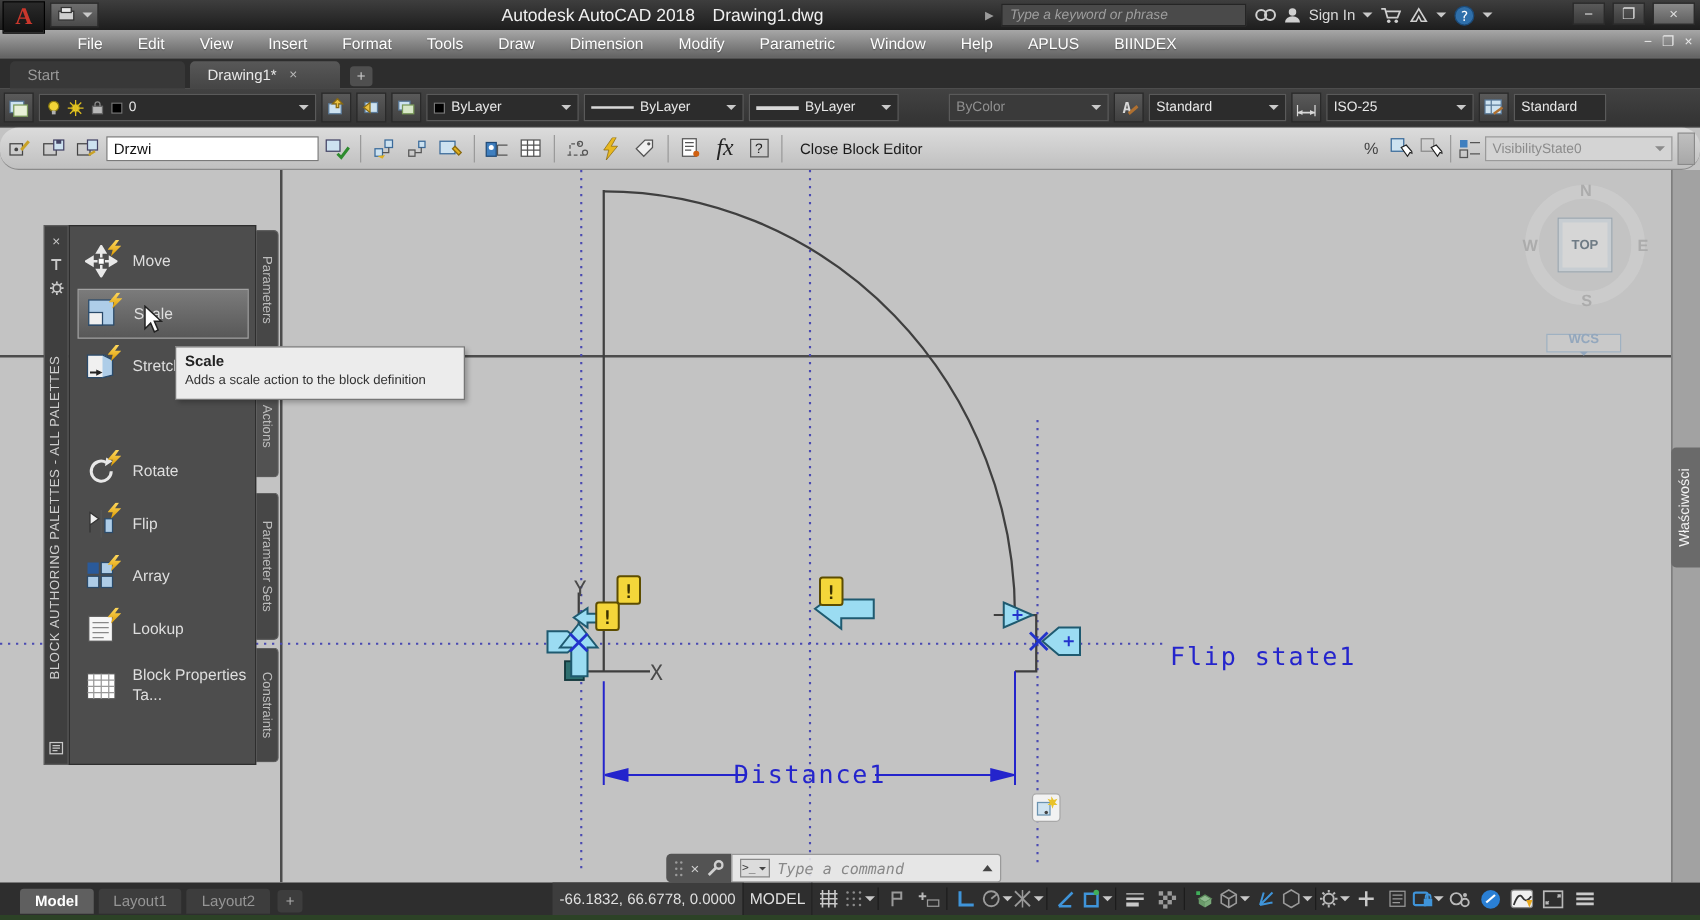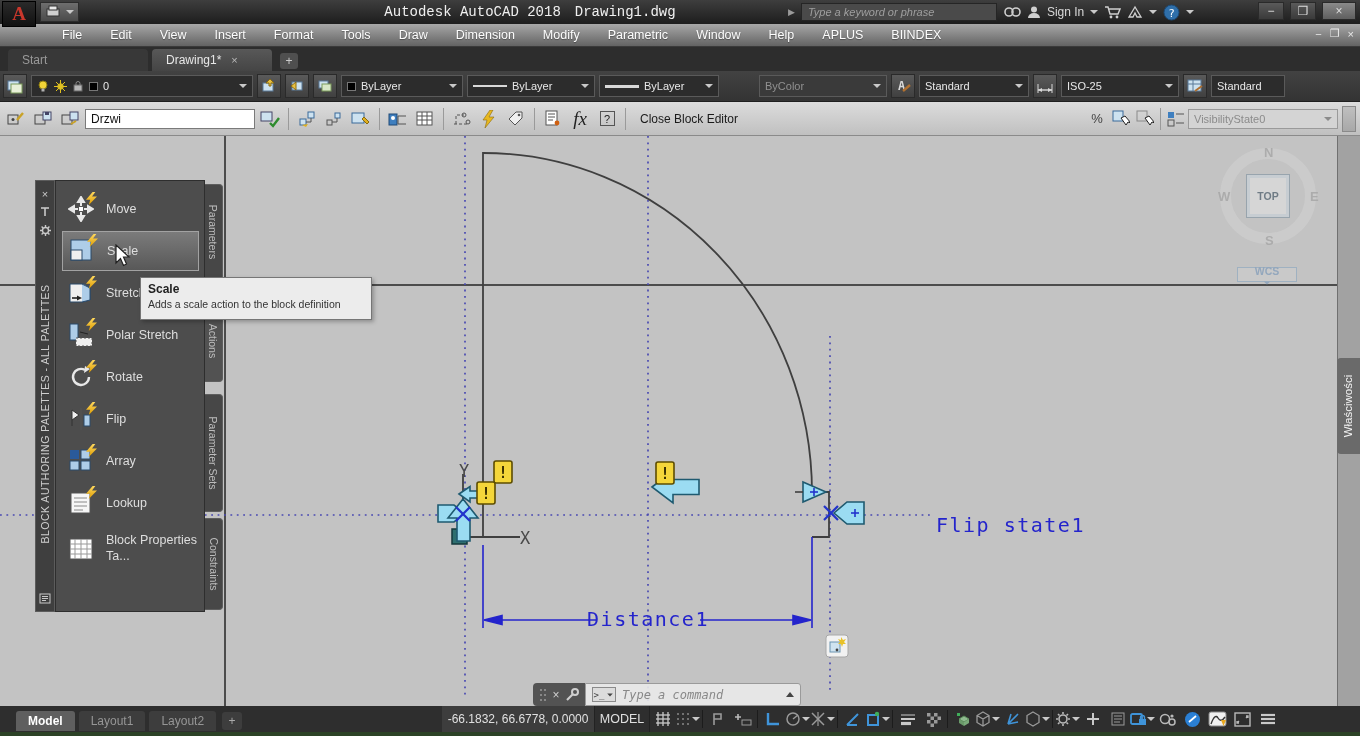--- a/index.html
+++ b/index.html
@@ -8,21 +8,21 @@
   .abs { position:absolute; }
   .flex { display:flex; align-items:center; }
   .caret { width:0; height:0; border-left:4px solid transparent; border-right:4px solid transparent; border-top:4.5px solid #c9c9c9; display:inline-block; }
   .caret.dark { border-top-color:#444; }
 
   
   #titlebar { left:0; top:0; width:1360px; height:24px; background:linear-gradient(#3e3e3e,#1d1d1d); color:#e8e8e8; }
   #app-logo { left:2px; top:1px; width:34px; height:26px; background:linear-gradient(#2a2a2a,#111); border:1px solid #000; display:flex; align-items:center; justify-content:center; z-index:6; }
   #app-logo span { color:#c9372c; font-size:19px; font-weight:bold; font-family:"Liberation Serif",serif; }
   #qat { left:40px; top:2px; height:20px; background:linear-gradient(#6e6e6e,#4a4a4a); border:1px solid #2c2c2c; padding:0 4px; gap:5px; }
-  #win-title { left:300px; top:0; width:460px; height:24px; justify-content:center; gap:14px; font-size:14px; color:#f0f0f0;font-family:Liberation Mono, monospace; }
+  #win-title { left:300px; top:0; width:460px; height:24px; justify-content:center; gap:14px; font-size:14px; color:#f0f0f0; }
   #infocenter { left:788px; top:2px; height:20px; gap:6px; }
   #ic-search { width:196px; height:18px; background:#4a4a4a; border:1px solid #252525; color:#ddd; font-style:italic; font-size:11px; padding:0 6px; }
   #ic-search::placeholder { color:#9f9f9f; }
   .tb-btn { color:#d8d8d8; font-size:12px; display:flex; align-items:center; gap:4px; }
   #win-buttons { right:4px; top:2px; gap:6px; }
   .winbtn { width:26px; height:18px; display:flex; align-items:center; justify-content:center; color:#ddd; font-size:12px; background:linear-gradient(#5a5a5a,#3a3a3a); border:1px solid #2a2a2a; }
   .winbtn.close { width:34px; background:linear-gradient(#8a8a8a,#5f5f5f); }
 
   
   #menubar { left:0; top:24px; width:1360px; height:23px; background:linear-gradient(#a7a7a7,#636363); border-bottom:1px solid #3a3a3a; padding-left:48px; gap:0; }
@@ -40,21 +40,21 @@
   
   #toolbar1 { left:0; top:71px; width:1360px; height:31px; background:linear-gradient(#424242,#333); border-bottom:1px solid #1f1f1f; gap:4px; padding:0 3px; }
   .t1-btn { width:24px; height:24px; background:linear-gradient(#5a5a5a,#404040); border:1px solid #2a2a2a; display:flex; align-items:center; justify-content:center; }
   .cmb { background:#2c2c2c; border:1px solid #5a5a5a; color:#e8e8e8; font-size:11px; display:flex; align-items:center; gap:5px; padding:0 5px; height:22px; }
   .cmb .caret { margin-left:auto; }
   .cmb.disabled { color:#909090; background:#3a3a3a; }
   .swatch { width:9px; height:9px; background:#000; border:1px solid #777; display:inline-block; }
   .ltline { width:34px; height:0; border-top:2px solid #d8d8d8; display:inline-block; }
 
   
-  #toolbar2 { left:0; top:102px; width:1360px; height:34px; background:linear-gradient(#dcdcdc,#c0c0c0); border-bottom:1px solid #8a8a8a; gap:3px; padding:0 4px; color:#222; }
+  #toolbar2 { left:0; top:102px; width:1360px; height:34px; background:linear-gradient(#dcdcdc,#c0c0c0); border-bottom:1px solid #8a8a8a; gap:3px; padding:0 4px; color:#222;border-radius:15px; }
   .t2-btn { width:24px; height:24px; display:flex; align-items:center; justify-content:center; border:1px solid transparent; }
   .t2-sep { width:1px; height:22px; background:#9a9a9a; margin:0 3px; }
   #blockname-input { width:170px; height:20px; background:#fff; border:1px solid #7a7a7a; font-size:12px; padding:0 5px; color:#111; }
   #close-block-editor { font-size:12px; color:#1a1a1a; padding:0 8px; height:24px; display:flex; align-items:center; }
   #visibility-combo { width:150px; height:20px; background:#d4d4d4; border:1px solid #9a9a9a; color:#8b8b8b; font-size:11px; display:flex; align-items:center; padding:0 5px; gap:4px; }
   #visibility-combo .caret { margin-left:auto; border-top-color:#8b8b8b; }
 
   
   #workarea { left:0; top:136px; width:1360px; height:570px; background:#c3c3c3; overflow:hidden; }
   #canvas { left:0; top:0; width:1337px; height:570px; }
@@ -601,31 +601,20 @@
           <svg width="26" height="26">
               <path d="M2 4 h14 l6 4 v12 l-8 2 H2 Z" fill="#f0f0f0" stroke="#2a4a6a"></path>
               <path d="M14 4 l8 4 v12 l-8 2" fill="#aecde8" stroke="#2a4a6a"></path>
               <line x1="4" y1="18" x2="12" y2="18" stroke="#222" stroke-width="1.6"></line>
               <polygon points="14,18 9,15.5 9,20.5" fill="#222"></polygon>
             </svg>
           <span class="bolt"></span>
         </span>
         <span>Stretch</span>
       </div>
-      <div class="pitem" style="top:134px;">
-        <span class="picon">
-          <svg width="26" height="26">
-              <rect x="2" y="2" width="8" height="16" fill="#aecde8" stroke="#2a4a6a"></rect>
-              <rect x="8" y="16" width="16" height="8" fill="#f0f0f0" stroke="#555" stroke-dasharray="2 2"></rect>
-              <path d="M12 10 l8 2" stroke="#222"></path>
-            </svg>
-          <span class="bolt"></span>
-        </span>
-        <span>Polar Stretch</span>
-      </div>
       <div class="pitem" style="top:176px;">
         <span class="picon">
           <svg width="26" height="26">
               <path d="M21 13 a8 8 0 1 1 -4 -7" fill="none" stroke="#e8e8e8" stroke-width="2.4"></path>
               <polygon points="17,2 22,5 16,9" fill="#e8e8e8"></polygon>
             </svg>
           <span class="bolt"></span>
         </span>
         <span>Rotate</span>
       </div>

